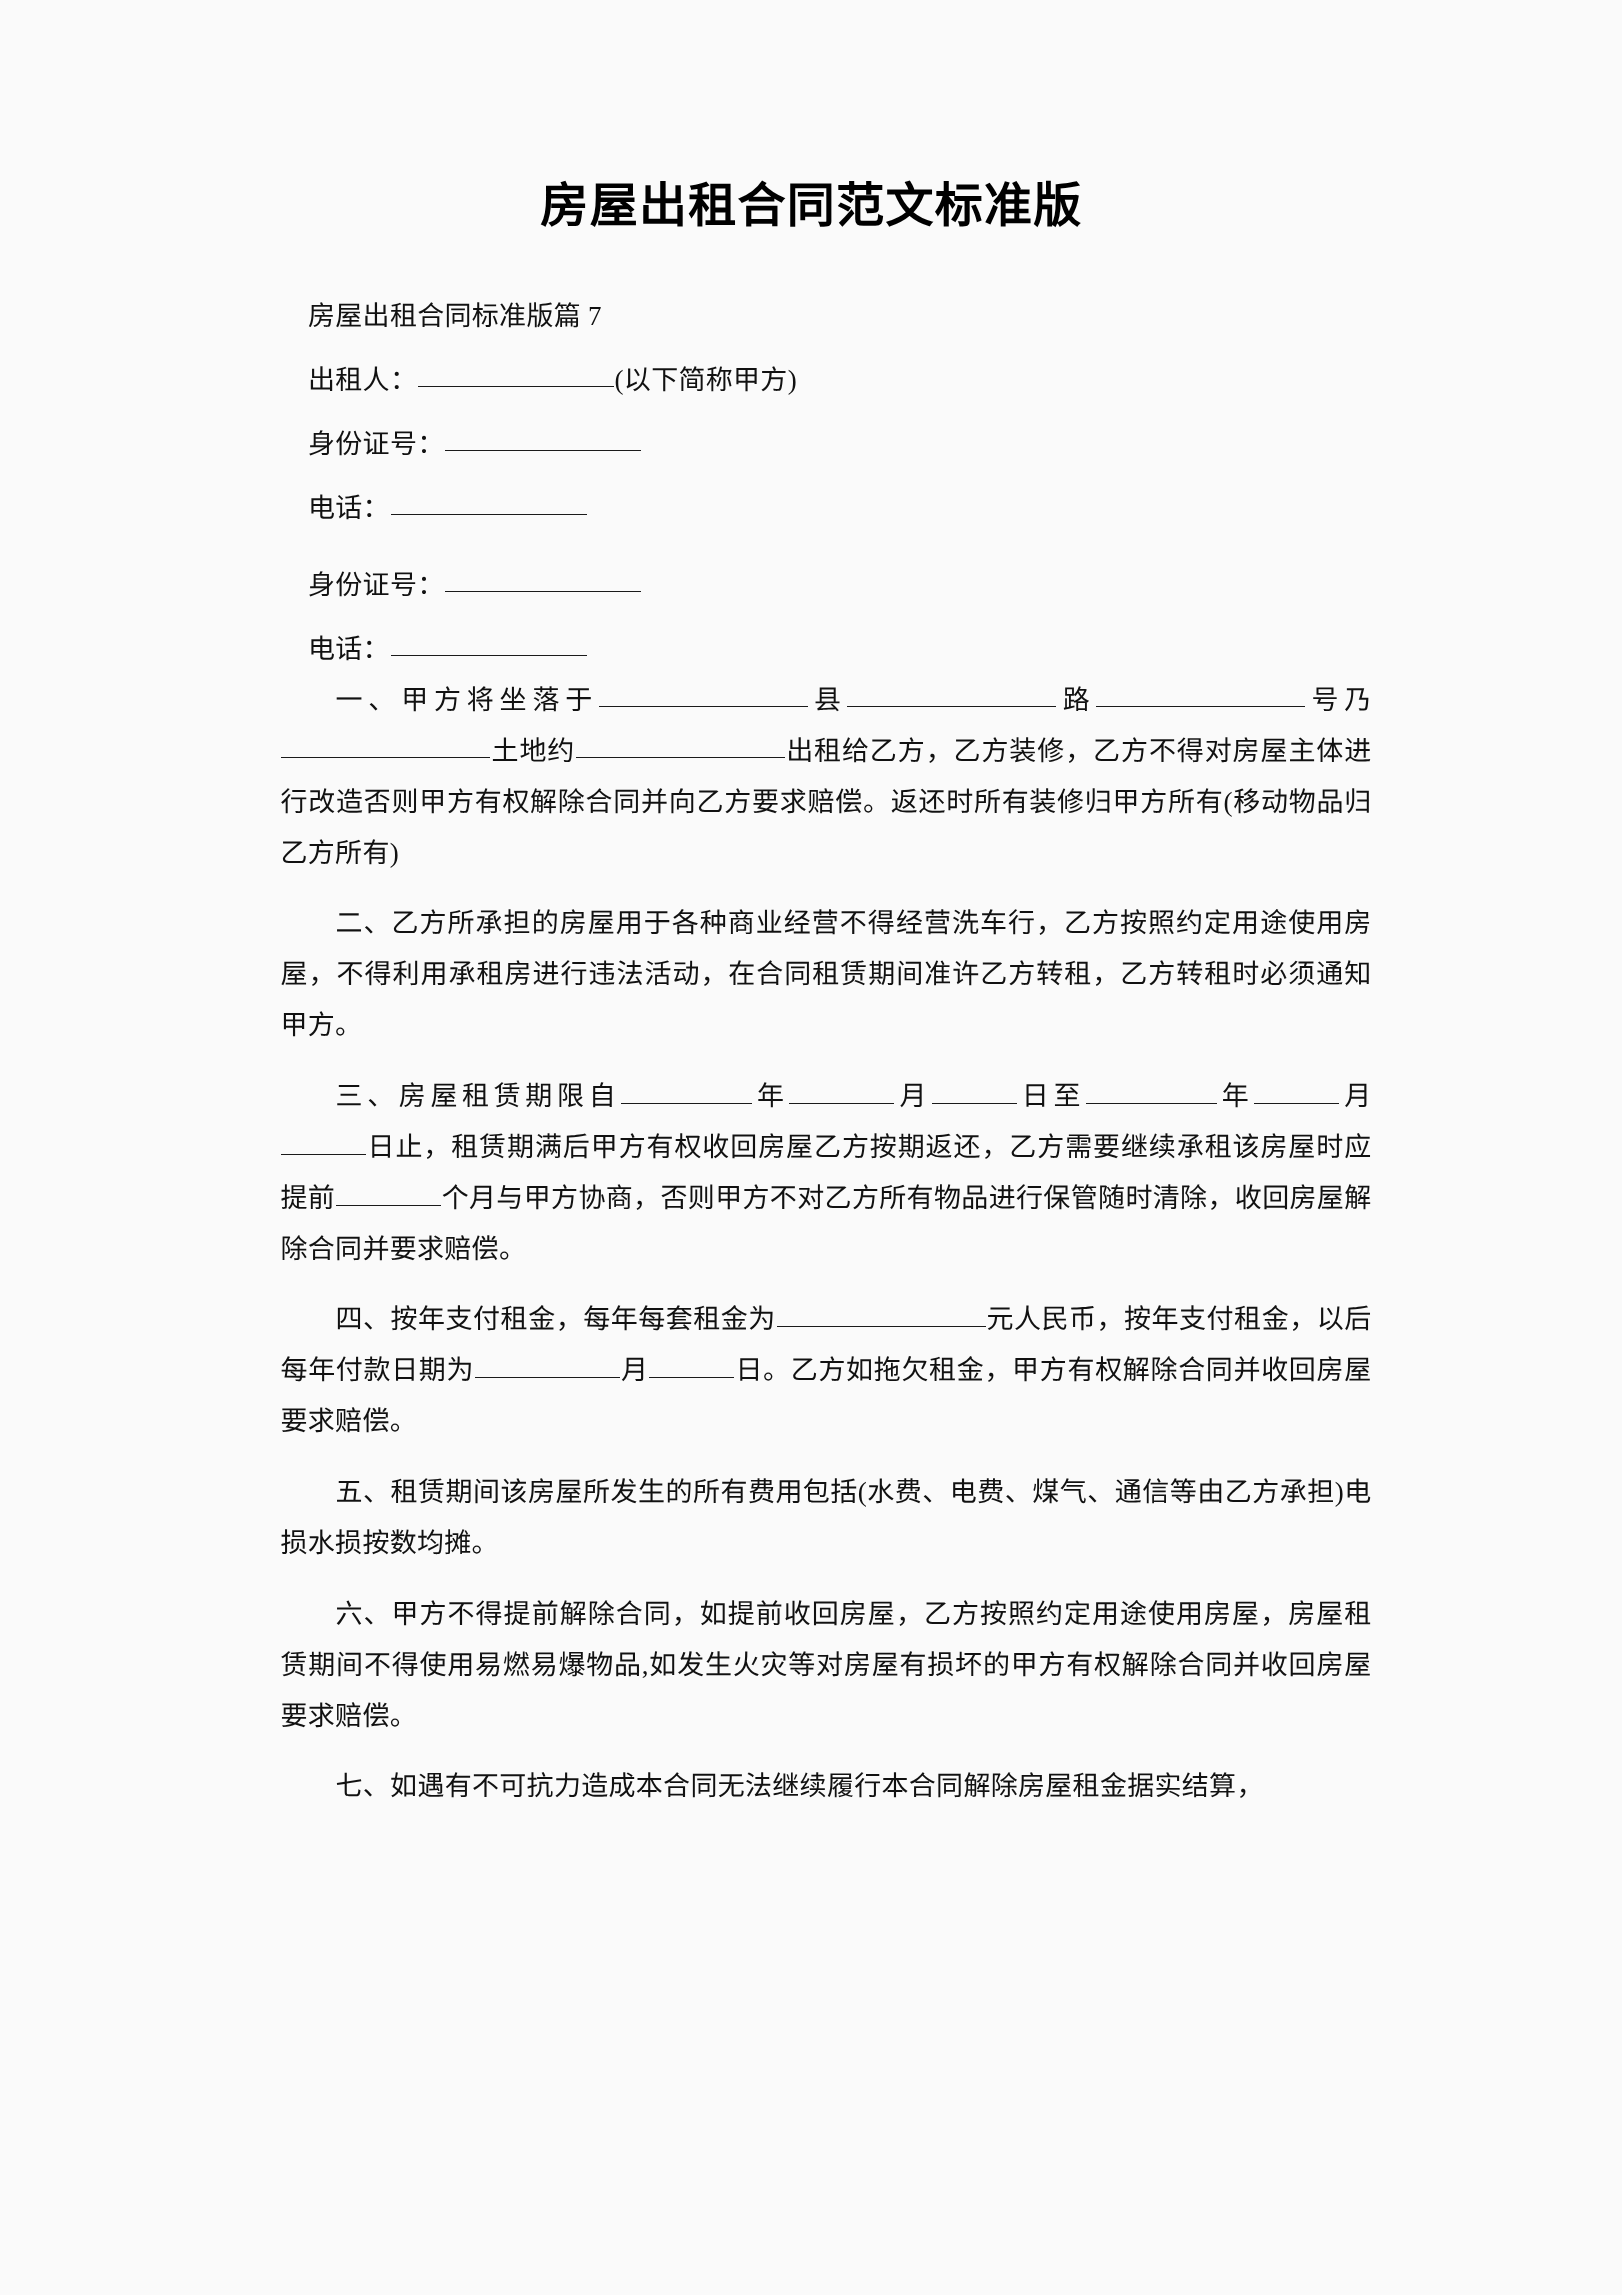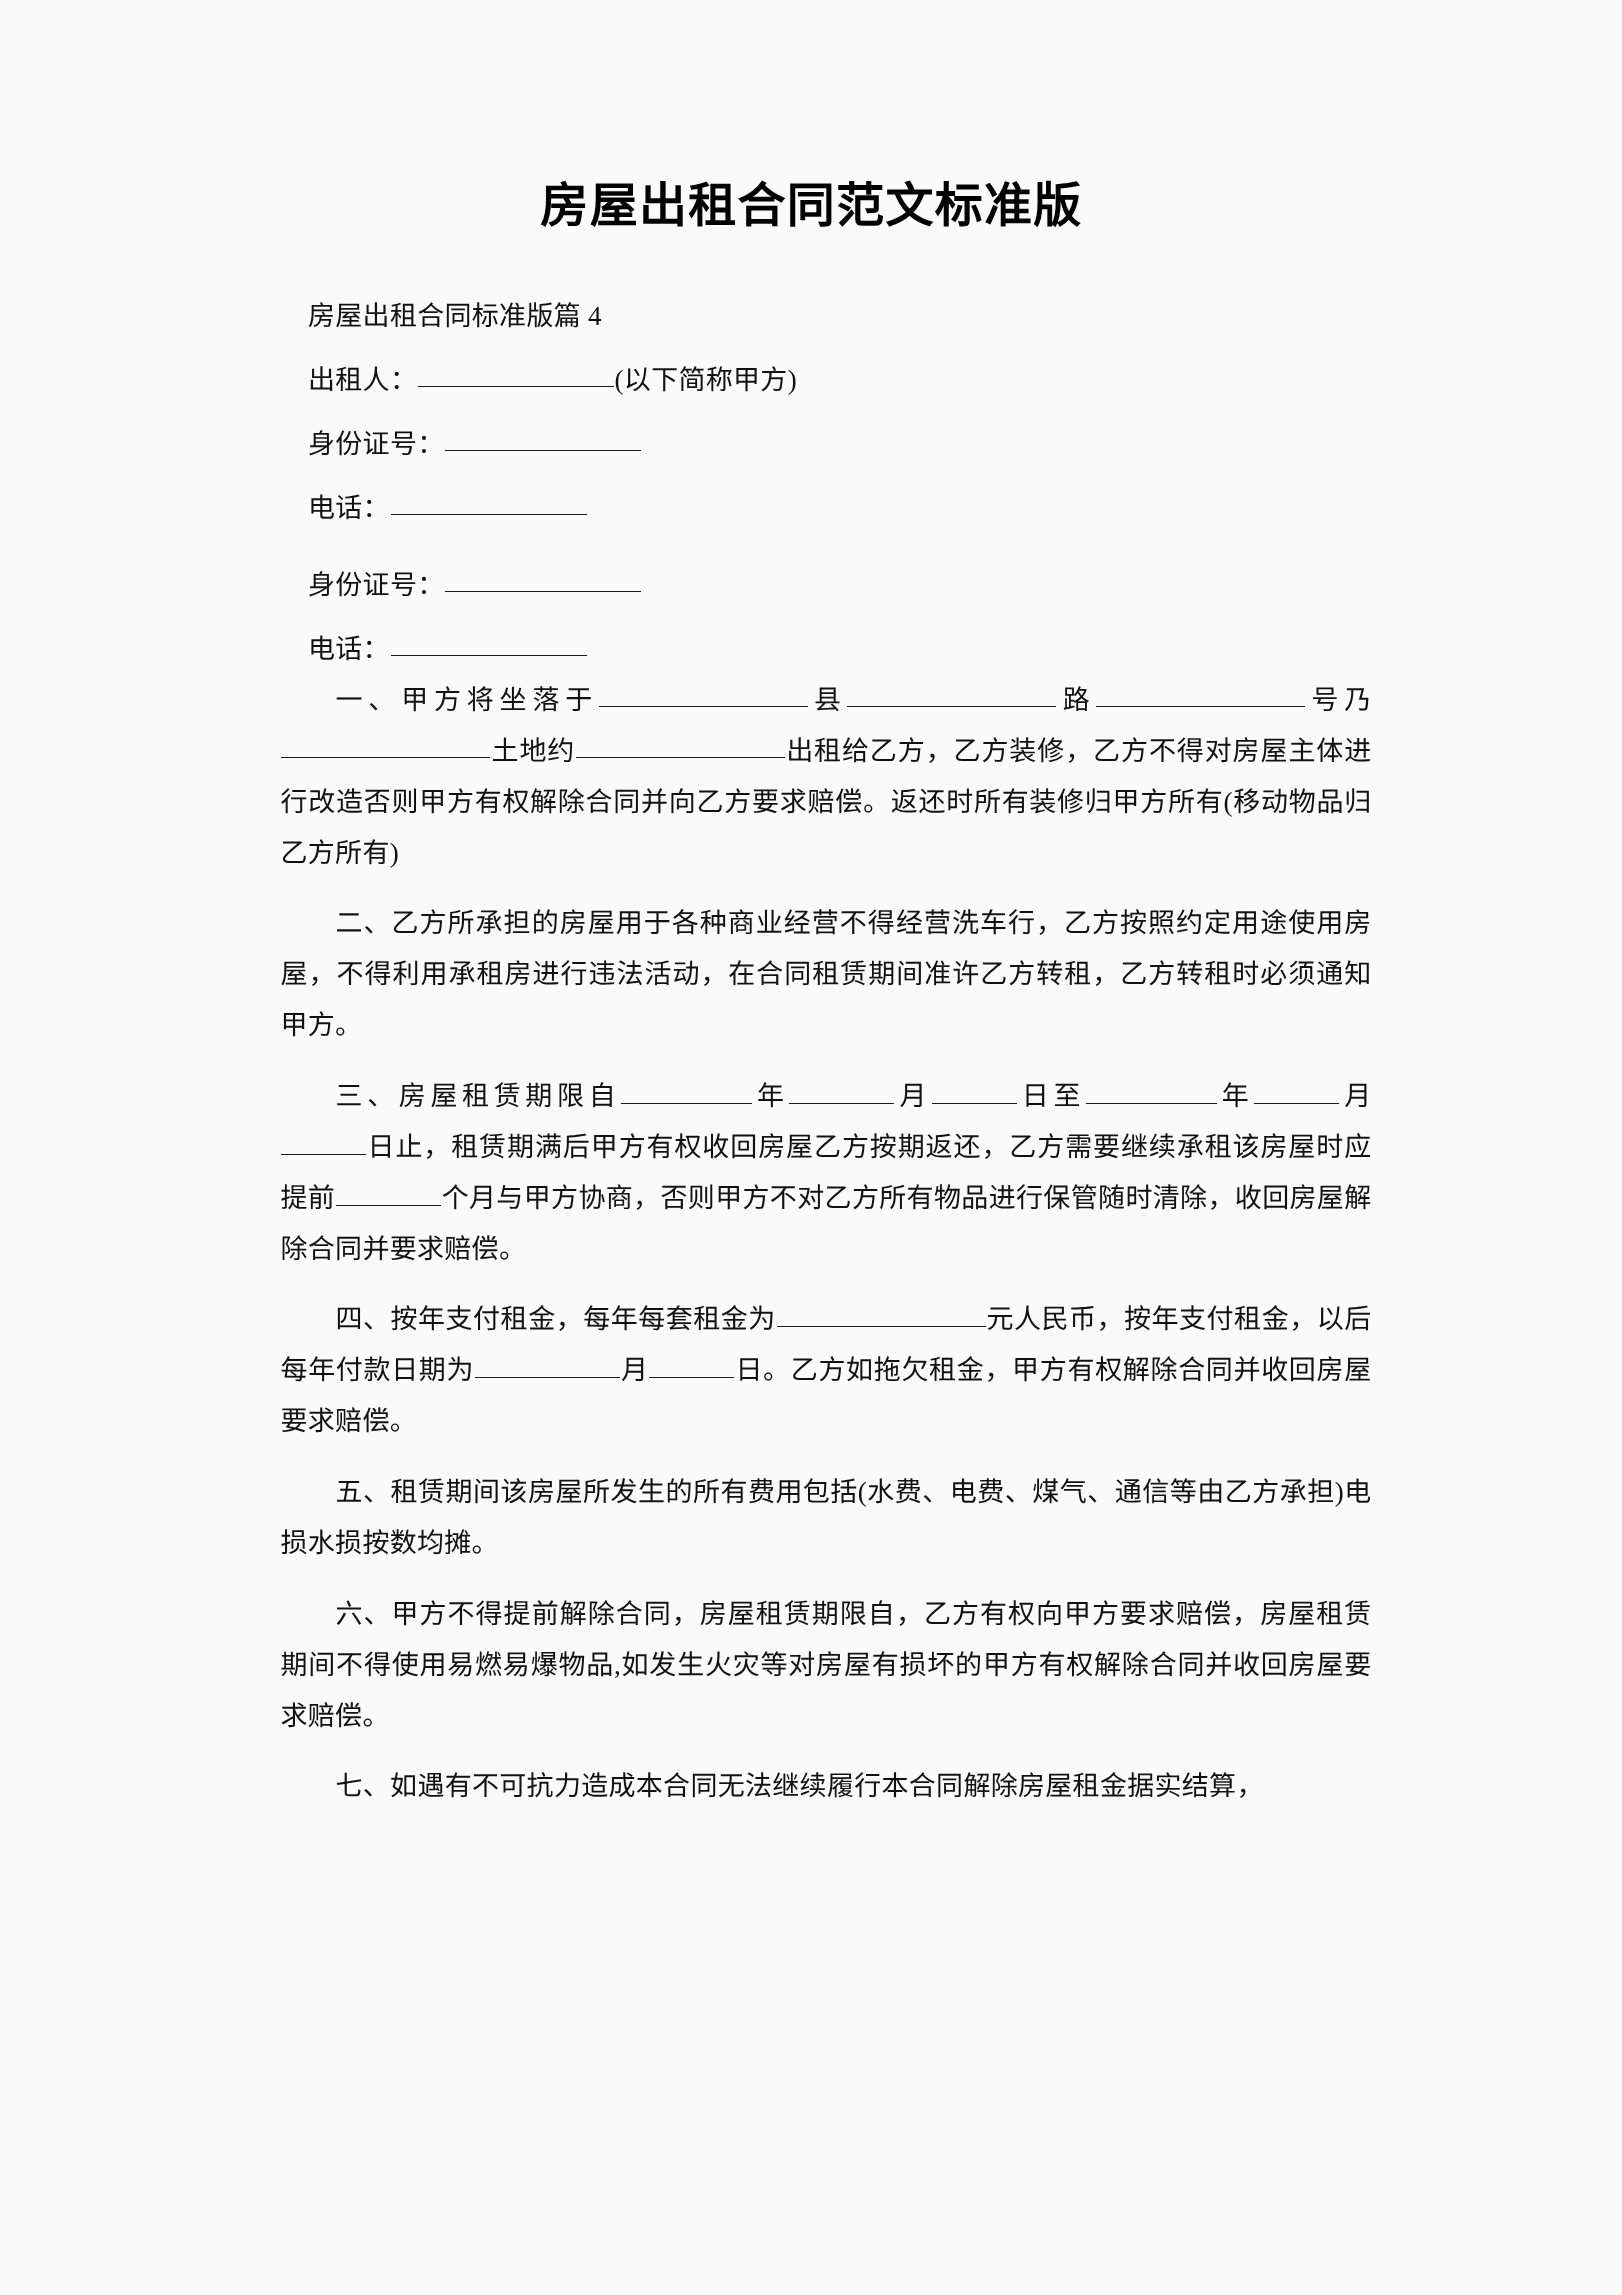--- a/index.html
+++ b/index.html
@@ -102,21 +102,21 @@
 </style>
 </head>
 <body>
 
 <div class="page">
 
   <h1 class="doc-title">房屋出租合同范文标准版</h1>
 
   <div class="body-col">
 
-    <p class="section-label">房屋出租合同标准版篇 4</p>
+    <p class="section-label">房屋出租合同标准版篇 7</p>
 
     <div class="gap-s"></div>
 
     <p class="form-line"><span>出租人：</span><span class="blank b-xl"></span><span>(以下简称甲方)</span></p>
 
     <div class="gap-s"></div>
 
     <p class="form-line"><span>身份证号：</span><span class="blank b-xl"></span></p>
 
     <div class="gap-s"></div>
@@ -147,21 +147,21 @@
     <div class="gap-m"></div>
 
     <p class="para indent"><span>四、按年支付租金，每年每套租金为</span><span class="blank b-xxl"></span><span>元人民币，按年支付租金，以后每年付款日期为</span><span class="blank b-ml"></span><span>月</span><span class="blank b-xs"></span><span>日。乙方如拖欠租金，甲方有权解除合同并收回房屋要求赔偿。</span></p>
 
     <div class="gap-m"></div>
 
     <p class="para indent">五、租赁期间该房屋所发生的所有费用包括(水费、电费、煤气、通信等由乙方承担)电损水损按数均摊。</p>
 
     <div class="gap-m"></div>
 
-    <p class="para indent">六、甲方不得提前解除合同，房屋租赁期限自，乙方有权向甲方要求赔偿，房屋租赁期间不得使用易燃易爆物品,如发生火灾等对房屋有损坏的甲方有权解除合同并收回房屋要求赔偿。</p>
+    <p class="para indent">六、甲方不得提前解除合同，如提前收回房屋，乙方按照约定用途使用房屋，房屋租赁期间不得使用易燃易爆物品,如发生火灾等对房屋有损坏的甲方有权解除合同并收回房屋要求赔偿。</p>
 
     <div class="gap-m"></div>
 
     <p class="para indent">七、如遇有不可抗力造成本合同无法继续履行本合同解除房屋租金据实结算，</p>
 
   </div>
 </div>
 
 
 </body></html>

